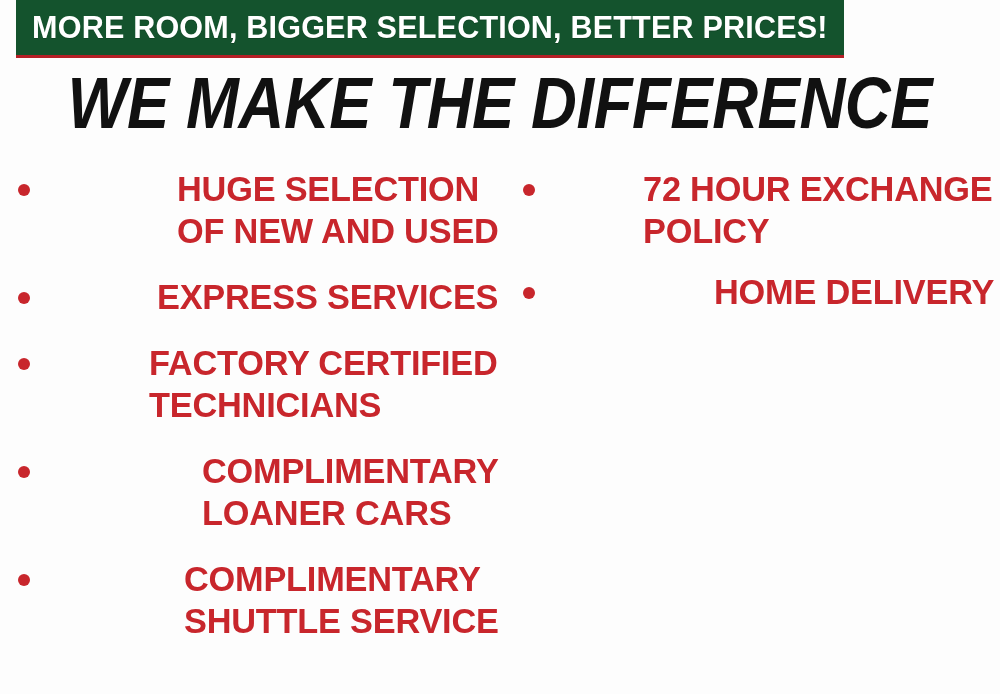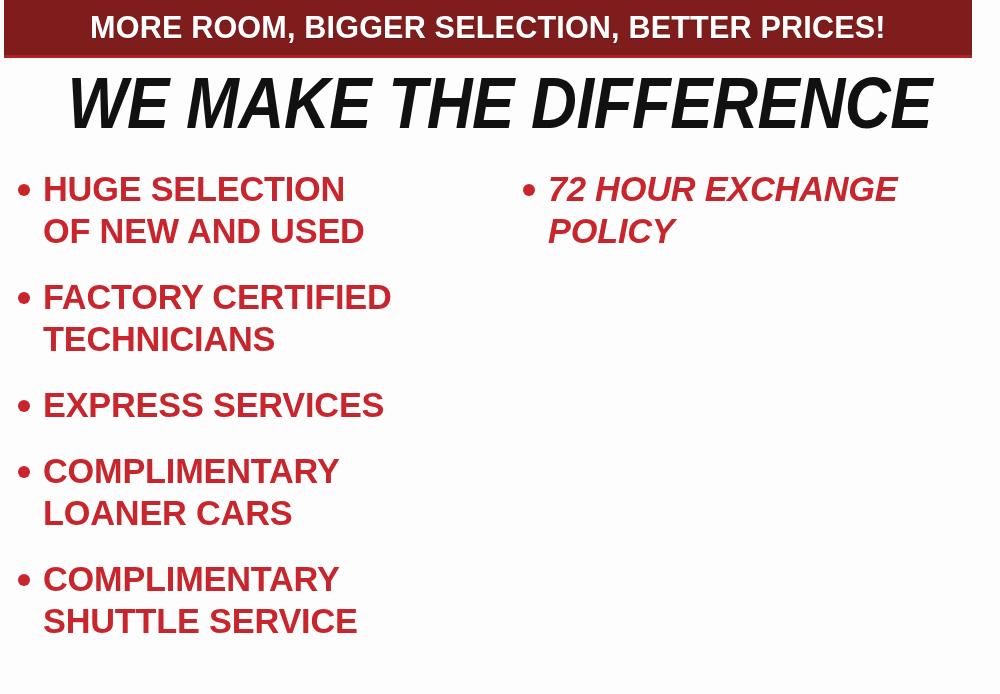--- a/index.html
+++ b/index.html
@@ -19,25 +19,25 @@
     position: relative;
     width: 1000px;
     height: 694px;
     background: #fdfdfd;
     box-sizing: border-box;
   }
 
   
   .banner {
     position: absolute;
-    left: 4px;
+    left: 16px;
     top: 0;
-    width: 968px;
+    width: 828px;
     height: 58px;
-    background: #7f1d1d;
+    background: #14532d;
     border-bottom: 3px solid #b51f26;
     display: flex;
     align-items: center;
     justify-content: center;
     box-sizing: border-box;
   }
   .banner-text {
     color: #ffffff;
     font-family: "Liberation Sans", sans-serif;
     font-weight: bold;
@@ -96,24 +96,24 @@
   .column.right {
     width: 495px;
     padding-left: 18px;
     padding-top: 16px;
   }
 
   .bullet-item {
     display: flex;
     align-items: flex-start;
     margin-bottom: 24px;
+    justify-content: space-between;
   }
   .column.right .bullet-item {
     margin-bottom: 19px;
-    font-style: italic;
   }
 
   .bullet-dot {
     flex: 0 0 auto;
     width: 12px;
     height: 12px;
     border-radius: 50%;
     background: #c8262c;
     margin-top: 16px;
     margin-right: 13px;
@@ -151,41 +151,45 @@
   <div class="columns">
 
     <div class="column left">
       <div class="bullet-item">
         <span class="bullet-dot"></span>
         <span class="bullet-text">HUGE SELECTION
 OF NEW AND USED</span>
       </div>
       <div class="bullet-item">
         <span class="bullet-dot"></span>
-        <span class="bullet-text">FACTORY CERTIFIED
-TECHNICIANS</span>
+        <span class="bullet-text">EXPRESS SERVICES</span>
       </div>
       <div class="bullet-item">
         <span class="bullet-dot"></span>
-        <span class="bullet-text">EXPRESS SERVICES</span>
+        <span class="bullet-text">FACTORY CERTIFIED
+TECHNICIANS</span>
       </div>
       <div class="bullet-item">
         <span class="bullet-dot"></span>
         <span class="bullet-text">COMPLIMENTARY
 LOANER CARS</span>
       </div>
       <div class="bullet-item">
         <span class="bullet-dot"></span>
         <span class="bullet-text">COMPLIMENTARY
 SHUTTLE SERVICE</span>
       </div>
     </div>
 
     <div class="column right">
       <div class="bullet-item">
         <span class="bullet-dot"></span>
         <span class="bullet-text">72 HOUR EXCHANGE
 POLICY</span>
       </div>
+      <div class="bullet-item">
+        <span class="bullet-dot"></span>
+        <span class="bullet-text">HOME DELIVERY</span>
+      </div>
     </div>
 
   </div>
 </div>
 
 </body></html>

